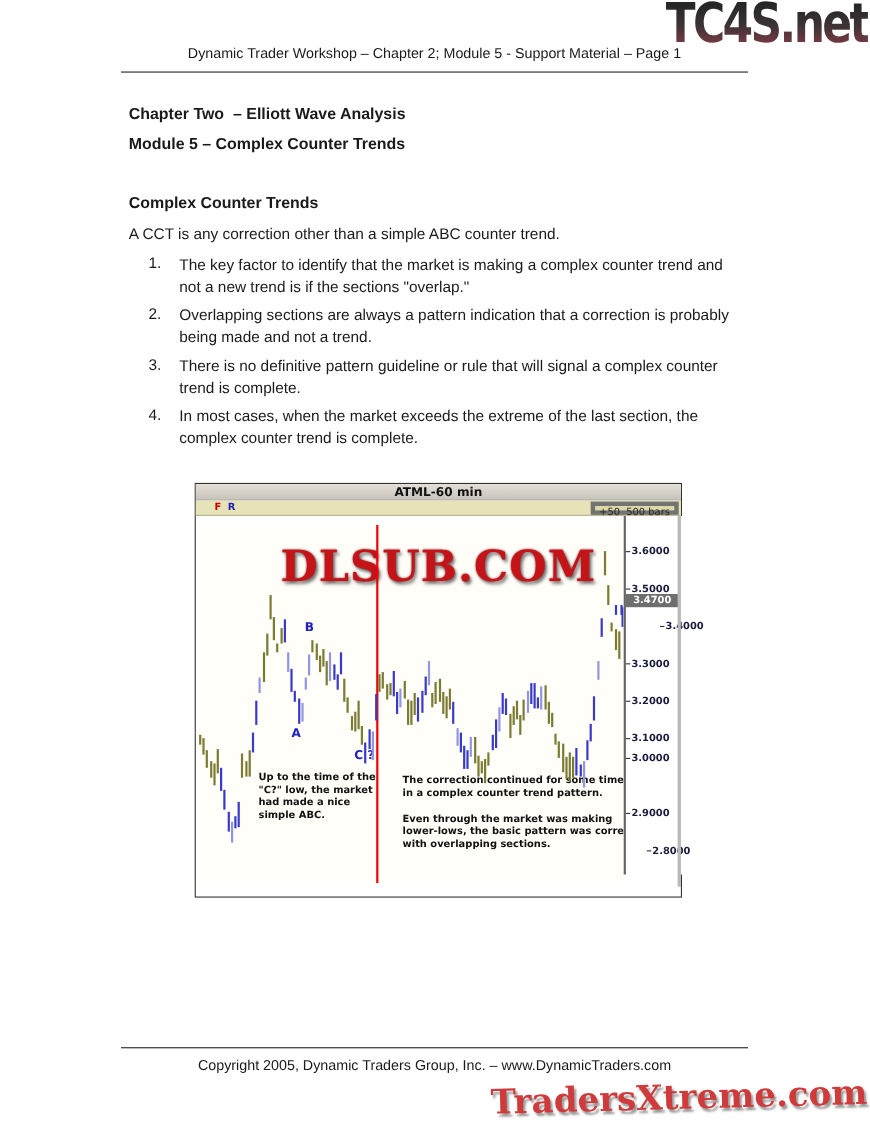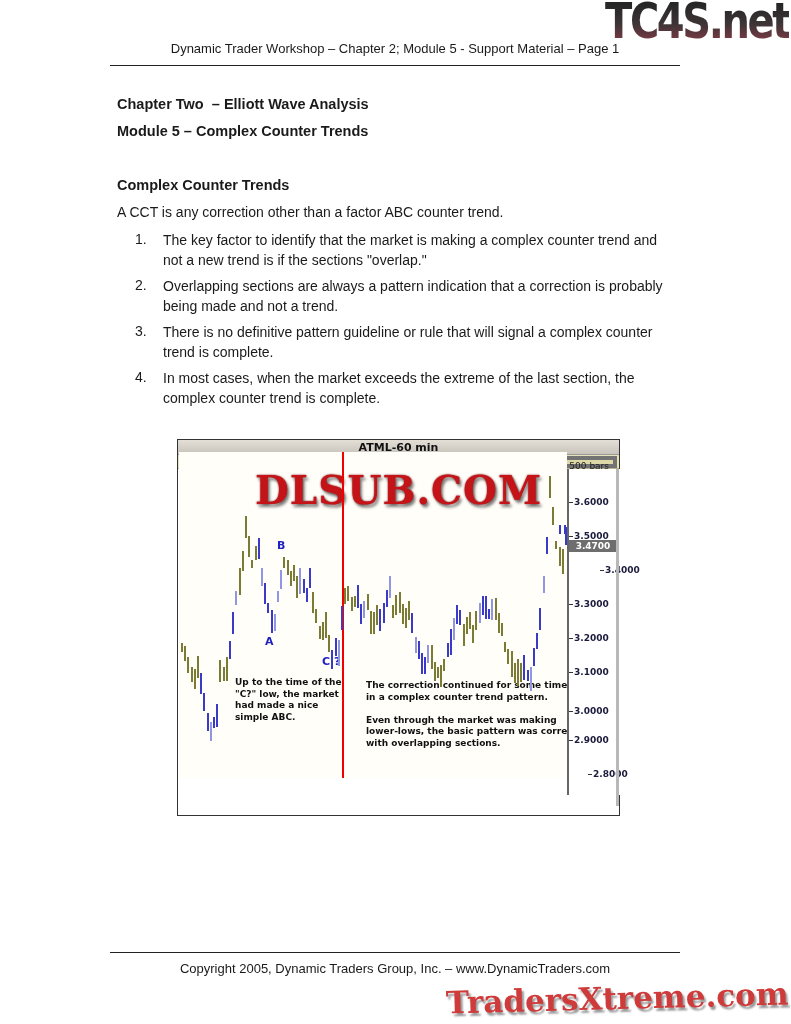--- a/index.html
+++ b/index.html
@@ -47,21 +47,21 @@
   .ct-toolbar { position:absolute; top:15px; left:0; right:0; height:14px; background:#e7e3b8;
                 display:flex; align-items:center; font-size:9px; border-bottom:1px solid #b6b28a; }
   .fbtn { color:#cc0000; font-weight:bold; margin-left:17px; }
   .rbtn { color:#2222bb; font-weight:bold; margin-left:6px; margin-right:5px; }
   .tb-field { background:#f7f4dc; border-left:1px solid #a8a47c; border-right:1px solid #a8a47c;
               height:12px; line-height:12px; padding:0 5px; color:#1a1a3c; white-space:nowrap; }
   .tb-field span { margin-right:9px; }
   .tb-red { color:#cc1111; }
   .bars-box { position:absolute; right:2px; top:1px; height:12px; line-height:12px;
               background:#dcd8a8; border:4px solid #737373; padding:0 4px; color:#222; white-space:pre; }
-  .plot { position:absolute; left:1px; top:12px; width:388px; height:326px; background:#fffef8; overflow:hidden; }
+  .plot { position:absolute; left:1px; top:37px; width:388px; height:326px; background:#fffef8; overflow:hidden; }
   .bar { position:absolute; width:2px; }
   .redline { position:absolute; top:0; bottom:0; width:2px; background:#f20000; }
   .dlsub {
     position:absolute; left:76px; top:15px; font-family:"DejaVu Serif", serif;
     font-size:39px; font-weight:900; letter-spacing:1px; color:#c41418;
     -webkit-text-stroke:2px #ffffff; paint-order:stroke fill;
     text-shadow:2px 3px 3px rgba(90,90,90,0.8), 0 0 2px #7a0000;
   }
   .wave-label { position:absolute; font-size:11px; font-weight:bold; color:#2020c0; white-space:pre; }
   .annot { position:absolute; font-size:9px; font-weight:bold; line-height:11.5px; color:#111; white-space:pre; }
@@ -86,21 +86,21 @@
 
 <div class="page">
 
   <div class="tc4s">TC4S.net</div>
   <div class="hdr-title">Dynamic Trader Workshop – Chapter 2; Module 5 - Support Material – Page 1</div>
   <div class="hrule top"></div>
 
   <div class="h chapter">Chapter Two  – Elliott Wave Analysis</div>
   <div class="h module">Module 5 – Complex Counter Trends</div>
   <div class="h section">Complex Counter Trends</div>
-  <div class="intro">A CCT is any correction other than a factor ABC counter trend.</div>
+  <div class="intro">A CCT is any correction other than a simple ABC counter trend.</div>
 
   <div class="olist">
     <div class="oli">
       <span class="num">1.</span>
       <span class="txt">The key factor to identify that the market is making a complex counter trend and not a new trend is if the sections "overlap."</span>
     </div>
     <div class="oli">
       <span class="num">2.</span>
       <span class="txt">Overlapping sections are always a pattern indication that a correction is probably being made and not a trend.</span>
     </div>
@@ -264,21 +264,21 @@
       </div>
 
     <div class="yaxis" id="yaxis">
       <div class="curprice" id="curprice" style="top: 71.2px;">3.4700</div>
     <div class="ytick" style="top: 28px;"><span class="dash"></span>3.6000</div>
         <div class="ytick" style="top: 62px;"><span class="dash"></span>3.5000</div>
         <div class="ytick" style="top: 96px; padding-left: 31px;"><span class="dash"></span>3.4000</div>
         <div class="ytick" style="top: 130px;"><span class="dash"></span>3.3000</div>
         <div class="ytick" style="top: 164px;"><span class="dash"></span>3.2000</div>
         <div class="ytick" style="top: 198px;"><span class="dash"></span>3.1000</div>
-        <div class="ytick" style="top: 237px;"><span class="dash"></span>3.0000</div>
+        <div class="ytick" style="top: 216px;"><span class="dash"></span>3.0000</div>
         <div class="ytick" style="top: 266px;"><span class="dash"></span>2.9000</div>
         <div class="ytick" style="top: 300px; padding-left: 19px;"><span class="dash"></span>2.8000</div>
       </div>
     <div class="edge-strip"></div>
 
   </div>
 
   <div class="hrule bottom"></div>
   <div class="footer-copy">Copyright 2005, Dynamic Traders Group, Inc. – www.DynamicTraders.com</div>
   <div class="tradersx">TradersXtreme.com</div>

